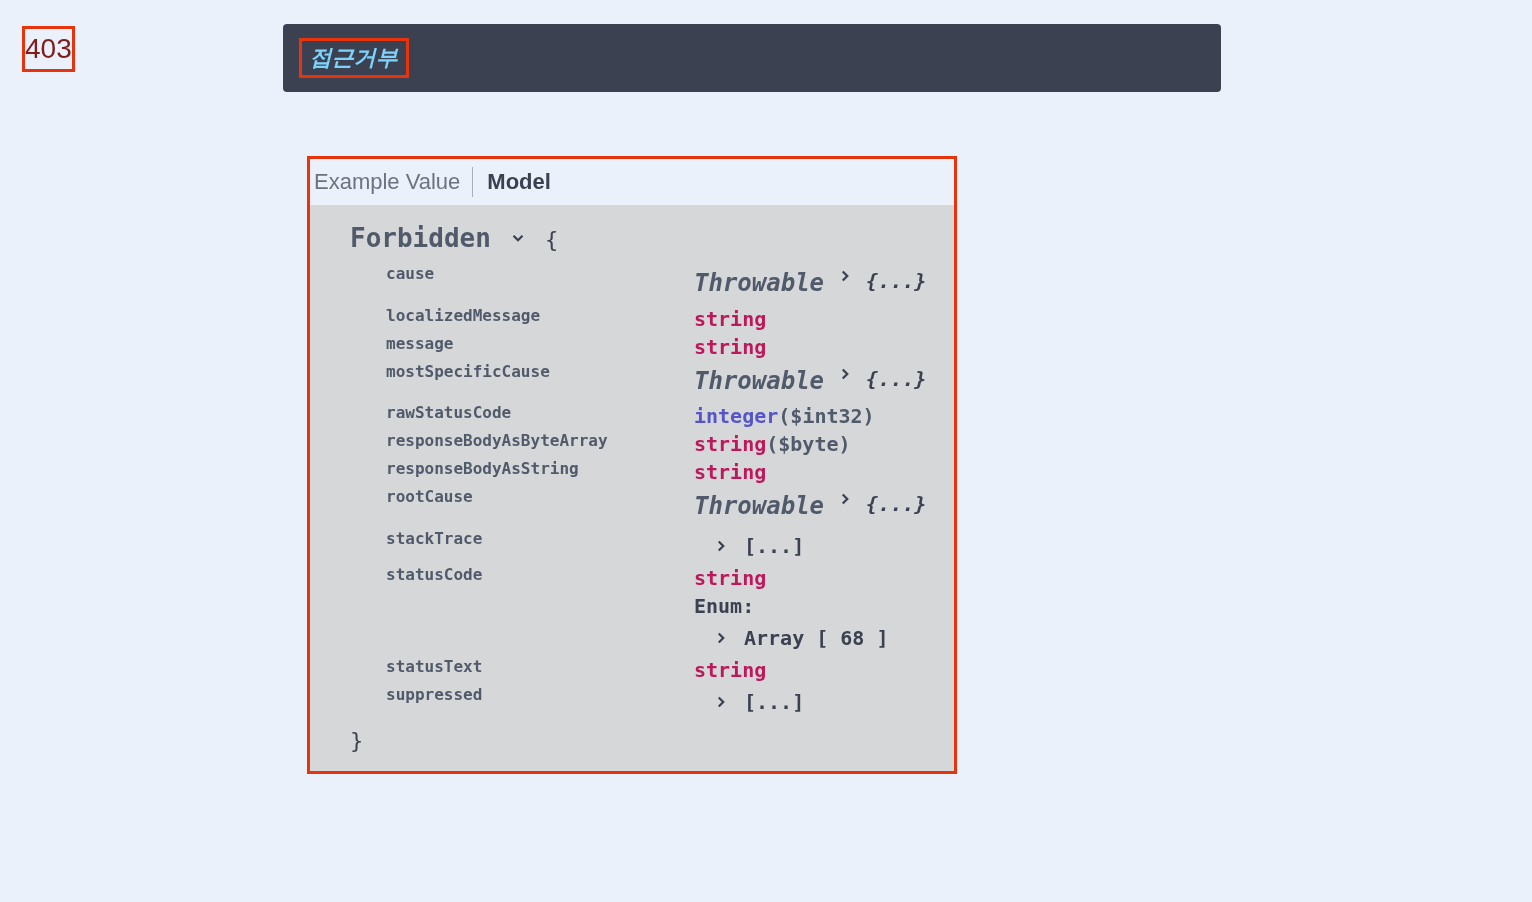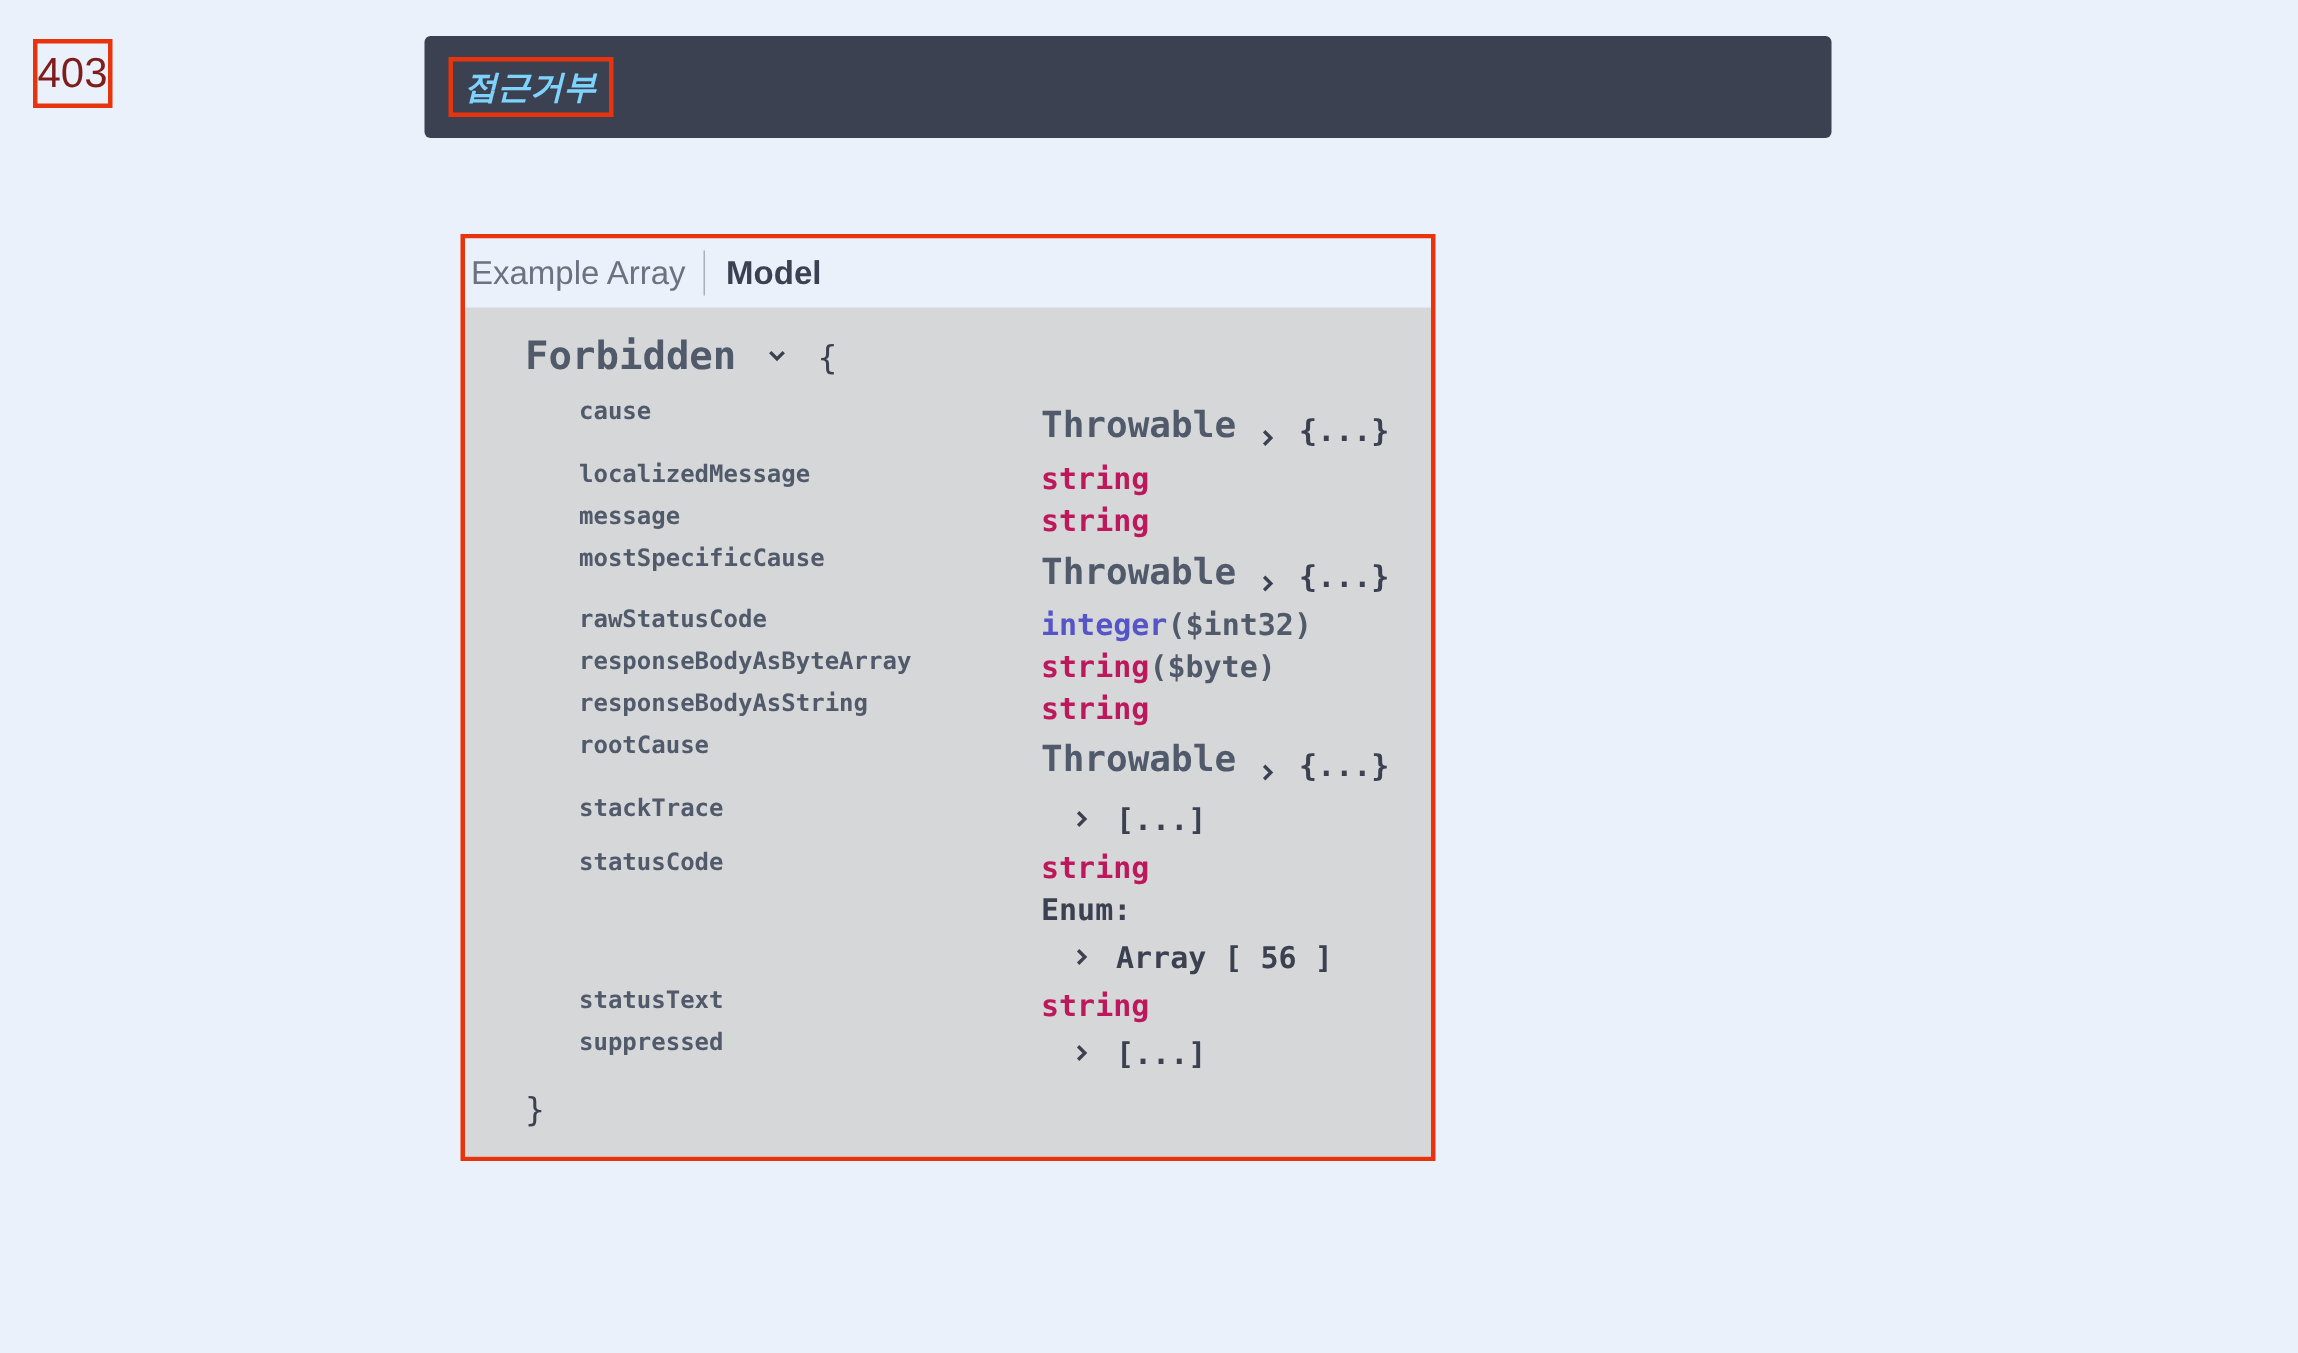--- a/index.html
+++ b/index.html
@@ -125,24 +125,25 @@
       font-size: 20px;
     }
     .type-ref {
       font-size: 24px;
       font-weight: 700;
       color: #505a6a;
       display: inline;
     }
     .type-ref-wrap {
       display: flex;
-      align-items: flex-end;
+      align-items: flex-start;
       gap: 6px;
       margin-top: 4px;
       margin-bottom: 4px;
+      font-style: italic;
     }
     .type-string { color: #be185d; font-weight: 700;}
     .type-integer { color: #5555c8; font-weight: 700;}
     .type-format { color: #505a6a; font-weight: 700;}
     .ellipsis-brace {
       font-family: monospace;
       color: #3b4151;
       font-weight: 700;
     }
     .enum-label {
@@ -172,21 +173,21 @@
 
 <div class="container">
   <span class="status-code">403</span>
   <div class="description-bar">
     <span class="description-label">접근거부</span>
   </div>
 </div>
 
 <div class="model-panel">
   <div class="tabs">
-    <span class="tab example">Example Array</span>
+    <span class="tab example">Example Value</span>
     <span class="tab model">Model</span>
   </div>
   <div class="model-body">
     <span class="model-name">Forbidden</span>
     <span class="chevron">
       <svg viewBox="0 0 24 24">
           <polyline points="6 9 12 15 18 9"></polyline>
         </svg>
     </span>
     <span class="brace">{</span>
@@ -271,21 +272,21 @@
           <div class="prop-name">statusCode</div>
           <div class="prop-value">
             <div><span class="type-string">string</span></div>
             <div class="enum-label">Enum:</div>
             <div class="expand-row">
               <span class="chevron">
                 <svg viewBox="0 0 24 24">
                   <polyline points="9 6 15 12 9 18"></polyline>
                 </svg>
               </span>
-              <span class="array-label">Array [ 56 ]</span>
+              <span class="array-label">Array [ 68 ]</span>
             </div>
           </div>
         </div>
         <div class="prop-row">
           <div class="prop-name">statusText</div>
           <div class="prop-value"><span class="type-string">string</span></div>
         </div>
         <div class="prop-row">
           <div class="prop-name">suppressed</div>
           <div class="prop-value">

